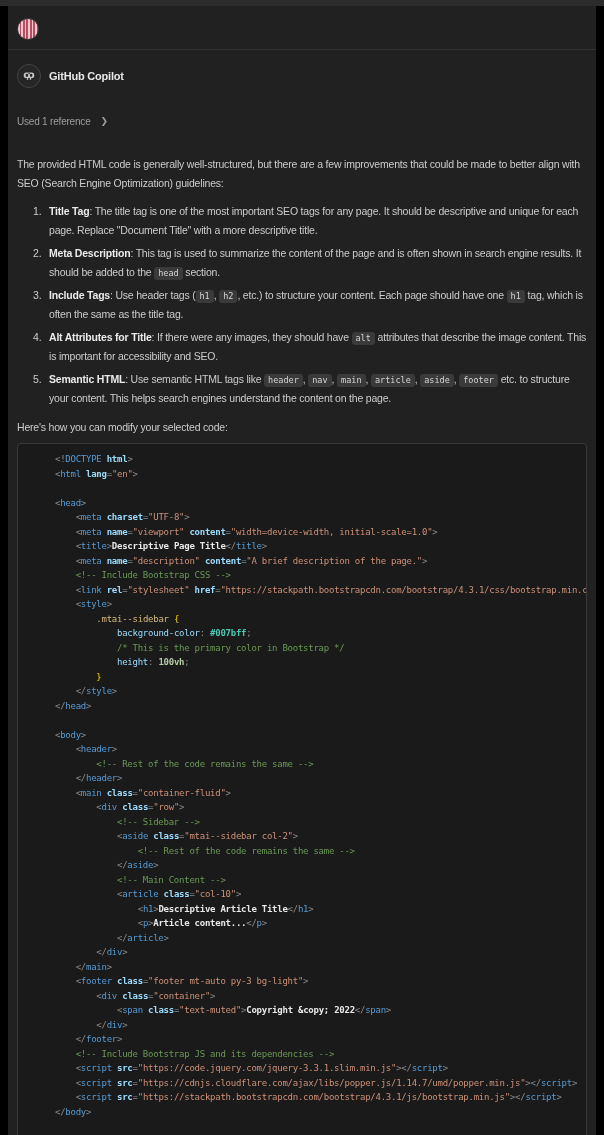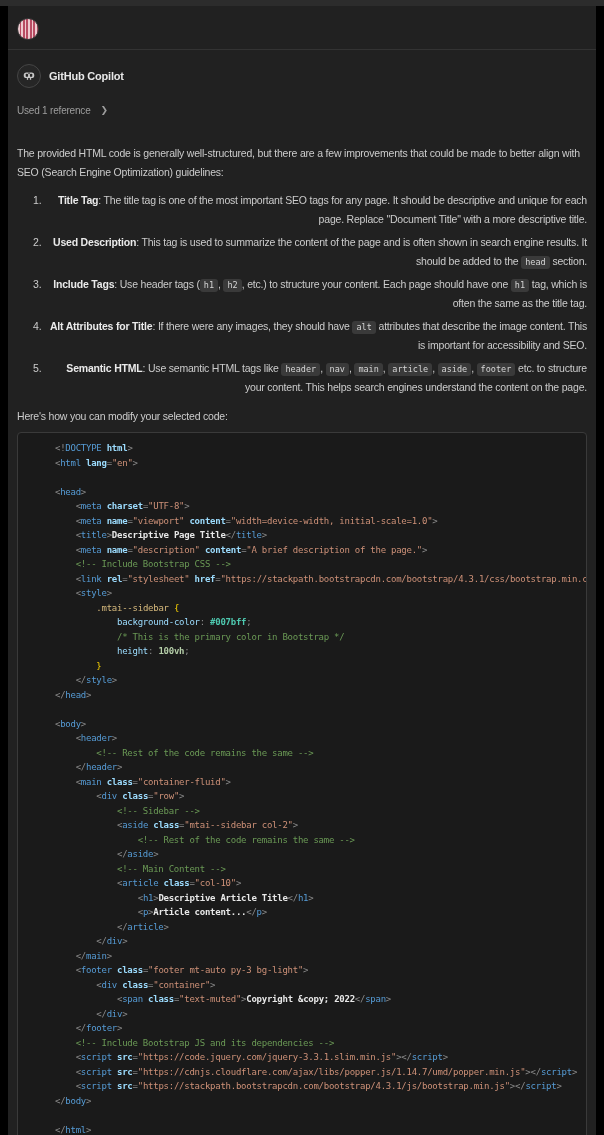--- a/index.html
+++ b/index.html
@@ -9,27 +9,27 @@
     box-sizing:border-box;color:#cccccc;font-size:10.5px;letter-spacing:-0.2px;line-height:19px;}
   .avatar{width:20px;height:20px;border-radius:50%;margin:6px 0 9px 0;
     background:repeating-linear-gradient(90deg,#eec9cf 0 1.6px,#b84c63 1.6px 3.4px);
     border:1px solid #3a3a3a;}
   .user-msg{margin-bottom:13px;color:#d6d6d6;}
   .divider{border:none;border-top:1px solid #333333;margin:0 -9px;}
   .copilot-head{display:flex;align-items:center;gap:8px;margin-top:14px;}
   .copilot-icon{width:22px;height:22px;border-radius:50%;background:#262626;border:1px solid #454545;
     display:flex;align-items:center;justify-content:center;}
   .copilot-name{font-weight:700;color:#e8e8e8;font-size:11px;}
-  .ref-row{margin-top:13px;color:#9d9d9d;font-size:10px;display:flex;align-items:center;gap:10px;cursor:pointer;}
+  .ref-row{margin-top:24px;color:#9d9d9d;font-size:10px;display:flex;align-items:center;gap:10px;cursor:pointer;}
   .ref-chevron{font-size:9px;color:#9d9d9d;}
   .intro{margin-top:24px;}
   ol.seo-list{list-style:none;margin:9px 0 0 0;padding:0;}
   ol.seo-list li{display:flex;margin:0 0 4px 16px;}
   ol.seo-list .num{width:13px;flex:0 0 13px;margin-right:3px;color:#cccccc;}
-  ol.seo-list .itxt{flex:1;text-align:right;}
+  ol.seo-list .itxt{flex:1;}
   .b{color:#eaeaea;font-weight:700;}
   .chip{display:inline-block;background:#3a3a3a;color:#d6d6d6;border-radius:3px;
     font-family:"DejaVu Sans Mono","Liberation Mono",monospace;font-size:8.5px;letter-spacing:0;
     padding:0 4px;line-height:13px;vertical-align:baseline;}
   .code-intro{margin-top:10px;}
   .code-block{margin-top:6px;background:#1a1a1a;border:1px solid #3a3a3a;border-radius:4px;
     padding:8px 0 8px 9px;overflow:hidden;}
   .cl{font-family:"DejaVu Sans Mono","Liberation Mono",monospace;font-size:9px;letter-spacing:-0.25px;
     line-height:14.5px;height:14.5px;white-space:pre;color:#d4d4d4;margin-left:28px;}
   .tk-p{color:#8a8a8a}.tk-t{color:#569cd6}.tk-a{color:#9cdcfe;font-weight:700}
@@ -68,21 +68,21 @@
 
   <div class="intro">The provided HTML code is generally well-structured, but there are a few improvements that could be made to better align with SEO (Search Engine Optimization) guidelines:</div>
 
   <ol class="seo-list">
       <li>
         <span class="num">1.</span>
         <span class="itxt"><span class="b">Title Tag</span><span>: The title tag is one of the most important SEO tags for any page. It should be descriptive and unique for each page. Replace "Document Title" with a more descriptive title.</span></span>
       </li>
       <li>
         <span class="num">2.</span>
-        <span class="itxt"><span class="b">Used Description</span><span>: This tag is used to summarize the content of the page and is often shown in search engine results. It should be added to the </span><span class="chip">head</span><span> section.</span></span>
+        <span class="itxt"><span class="b">Meta Description</span><span>: This tag is used to summarize the content of the page and is often shown in search engine results. It should be added to the </span><span class="chip">head</span><span> section.</span></span>
       </li>
       <li>
         <span class="num">3.</span>
         <span class="itxt"><span class="b">Include Tags</span><span>: Use header tags (</span><span class="chip">h1</span><span>, </span><span class="chip">h2</span><span>, etc.) to structure your content. Each page should have one </span><span class="chip">h1</span><span> tag, which is often the same as the title tag.</span></span>
       </li>
       <li>
         <span class="num">4.</span>
         <span class="itxt"><span class="b">Alt Attributes for Title</span><span>: If there were any images, they should have </span><span class="chip">alt</span><span> attributes that describe the image content. This is important for accessibility and SEO.</span></span>
       </li>
       <li>

